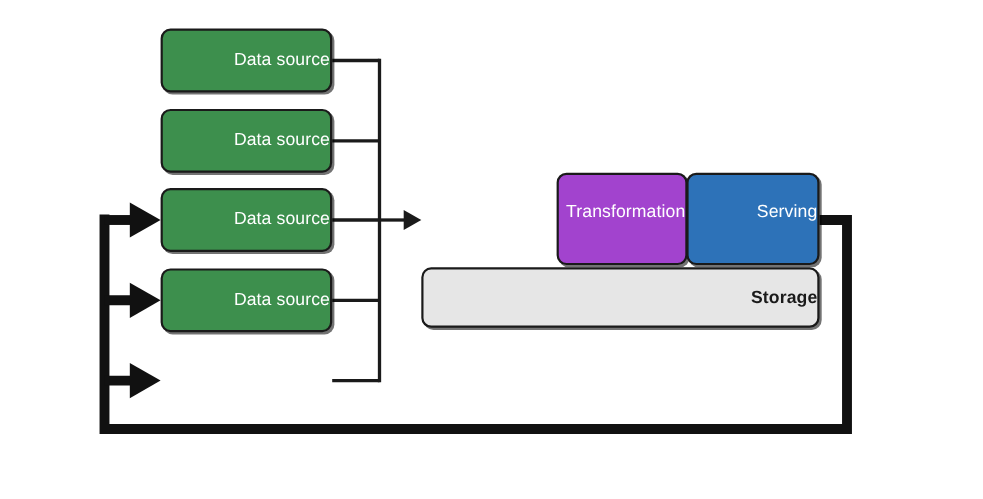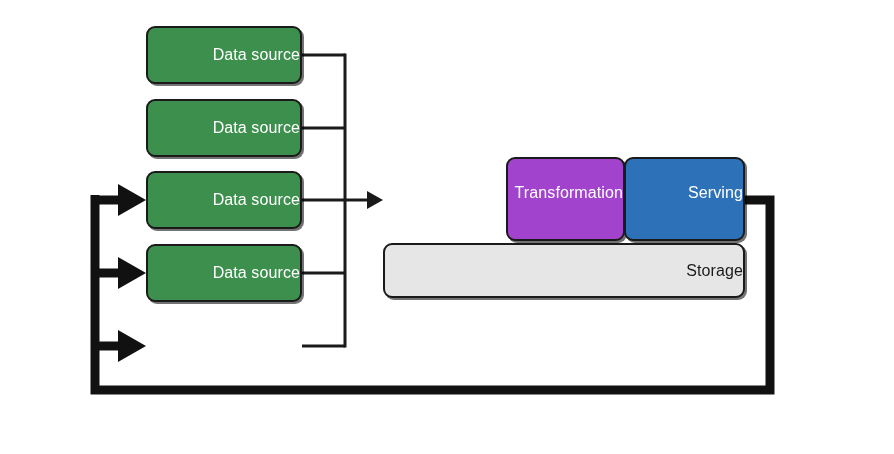--- a/index.html
+++ b/index.html
@@ -122,17 +122,17 @@
     <span class="node-label">Data source</span>
   </div>
 
   <div class="node stage-node stage-transformation" style="left:506px; top:157px; width:119px; height:84px;">
     <span class="node-label">Transformation</span>
   </div>
   <div class="node stage-node stage-serving" style="left:624px; top:157px; width:121px; height:84px;">
     <span class="node-label">Serving</span>
   </div>
 
-  <div class="node storage-node" style="left:383px; top:243px; width:362px; height:55px;">
+  <div class="node storage-node" style="left:383px; top:243px; width:362px; height:55px;font-weight:bold;">
     <span class="node-label">Storage</span>
   </div>
 
 </div>
 
 </body></html>

